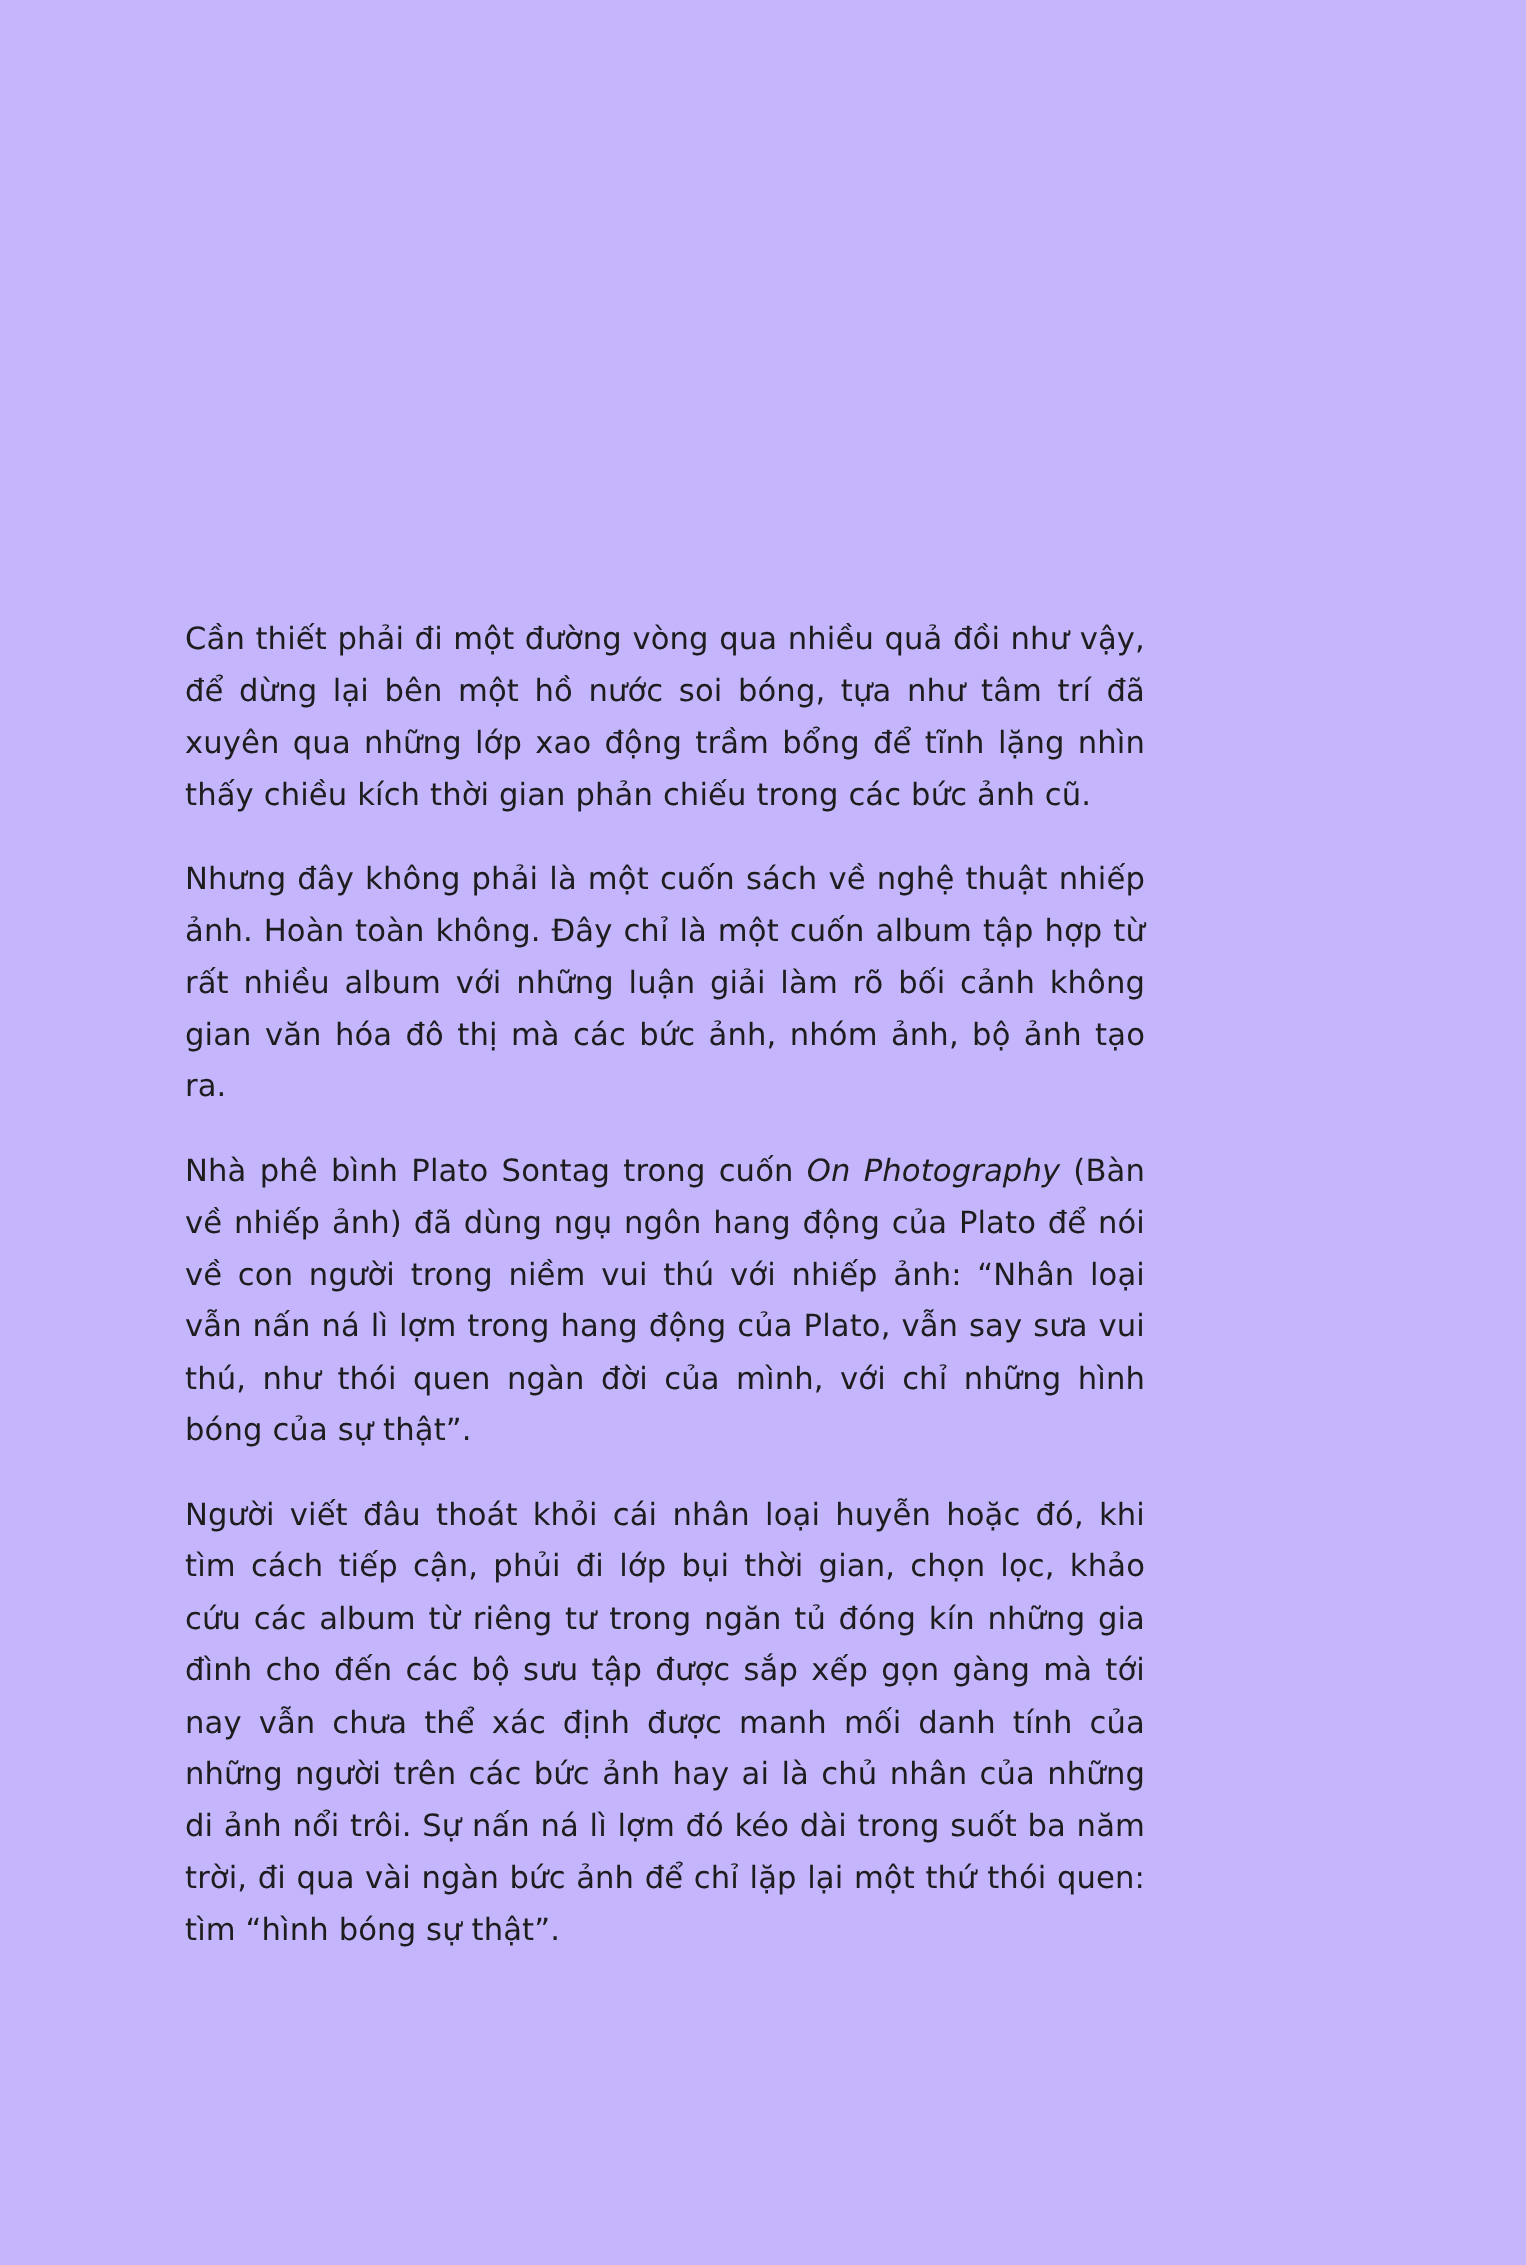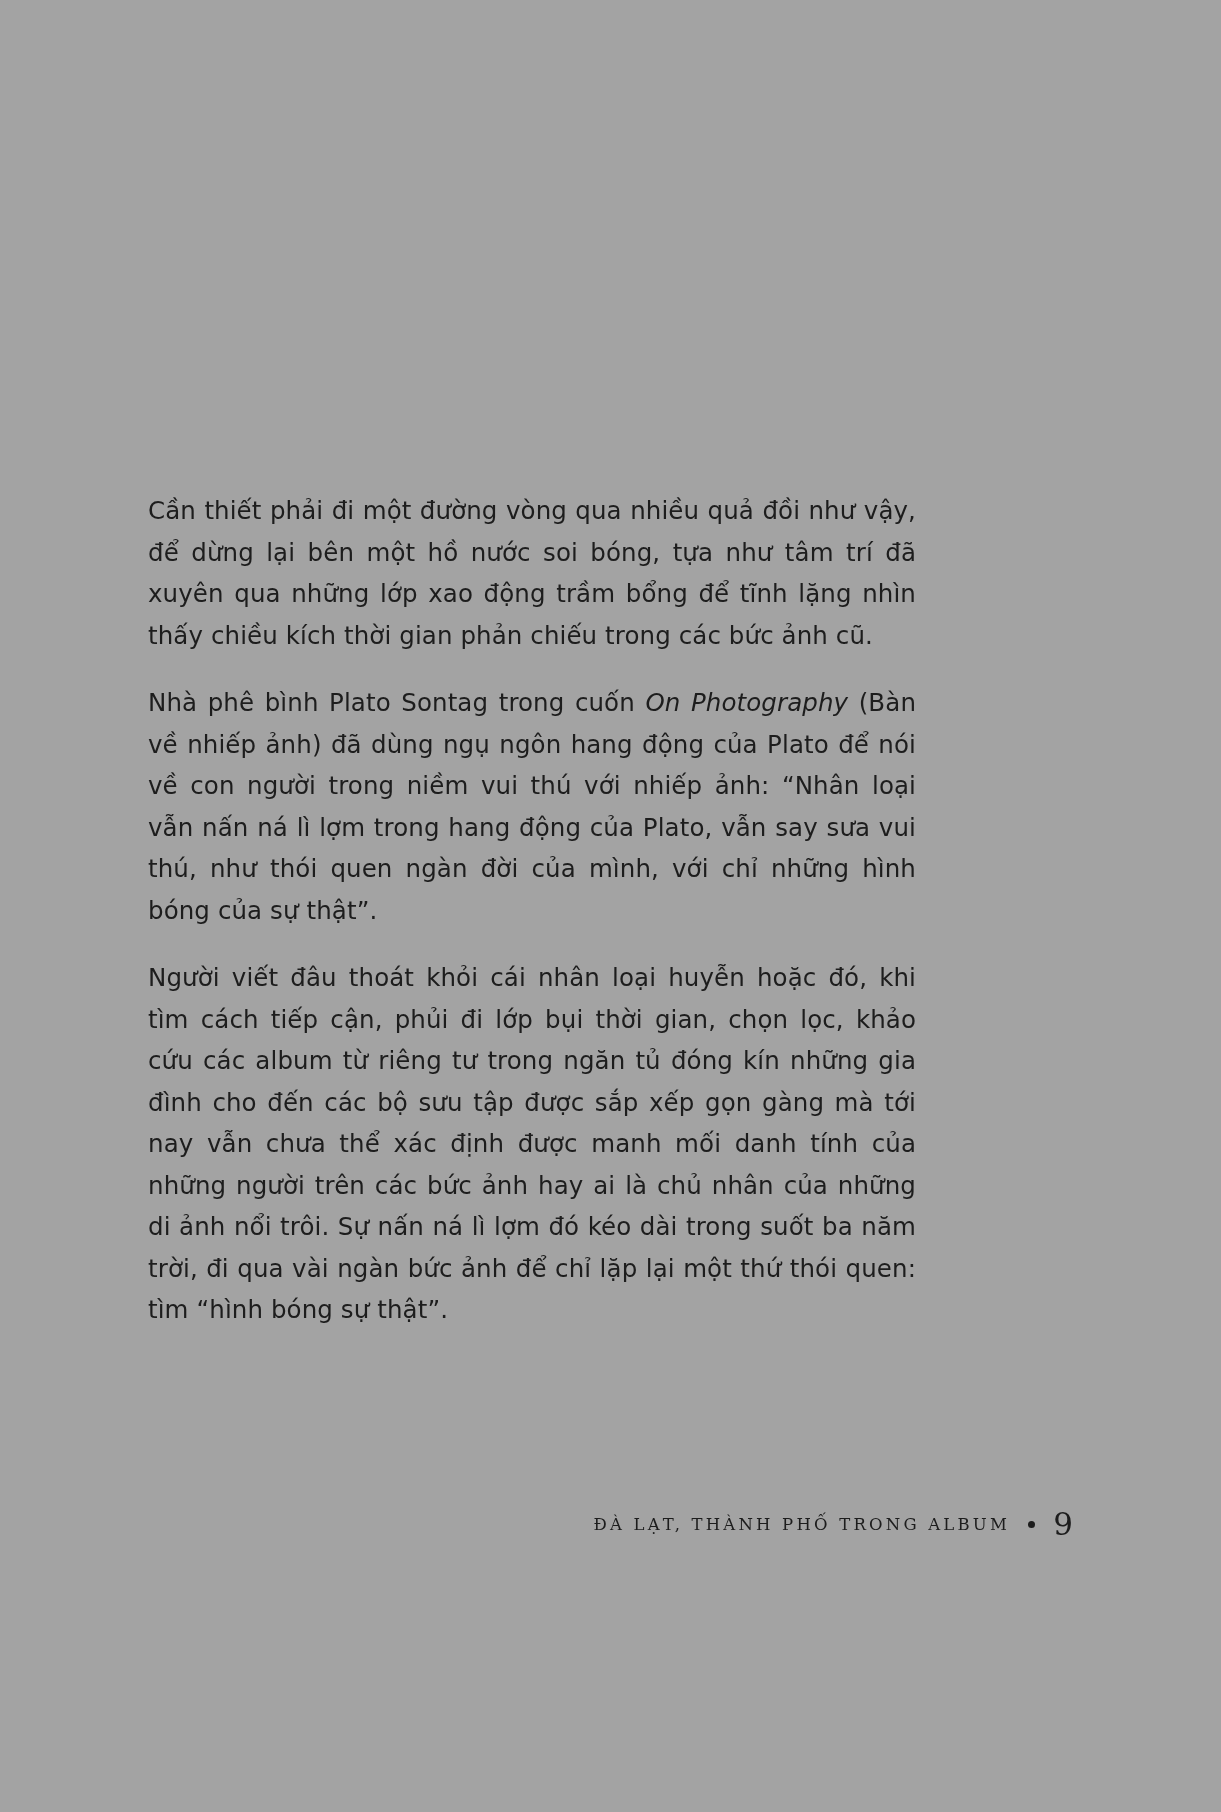--- a/index.html
+++ b/index.html
@@ -4,21 +4,21 @@
 <style>
   html, body {
     margin: 0;
     padding: 0;
     background: #ffffff;
   }
   .page {
     position: relative;
     width: 1221px;
     height: 1812px;
-    background: #a3a3a3;
+    background: #c4b5fd;
     margin: 0 auto;
     overflow: hidden;
     font-family: "DejaVu Sans", sans-serif;
     color: #1b1b1b;
   }
   .textblock {
     position: absolute;
     left: 148px;
     top: 490px;
     width: 768px;
@@ -81,27 +81,23 @@
 </style>
 </head>
 <body>
 
 <div class="page">
 
   <div class="textblock">
 
     <p class="para">Cần thiết phải đi một đường vòng qua nhiều quả đồi như vậy, để dừng lại bên một hồ nước soi bóng, tựa như tâm trí đã xuyên qua những lớp xao động trầm bổng để tĩnh lặng nhìn thấy chiều kích thời gian phản chiếu trong các bức ảnh cũ.</p>
 
+    <p class="para">Nhưng đây không phải là một cuốn sách về nghệ thuật nhiếp ảnh. Hoàn toàn không. Đây chỉ là một cuốn album tập hợp từ rất nhiều album với những luận giải làm rõ bối cảnh không gian văn hóa đô thị mà các bức ảnh, nhóm ảnh, bộ ảnh tạo ra.</p>
 
     <p class="para"><span>Nhà phê bình Plato Sontag trong cuốn </span><span class="it">On Photography</span><span> (Bàn về nhiếp ảnh) đã dùng ngụ ngôn hang động của Plato để nói về con người trong niềm vui thú với nhiếp ảnh: “Nhân loại vẫn nấn ná lì lợm trong hang động của Plato, vẫn say sưa vui thú, như thói quen ngàn đời của mình, với chỉ những hình bóng của sự thật”.</span></p>
 
     <p class="para">Người viết đâu thoát khỏi cái nhân loại huyễn hoặc đó, khi tìm cách tiếp cận, phủi đi lớp bụi thời gian, chọn lọc, khảo cứu các album từ riêng tư trong ngăn tủ đóng kín những gia đình cho đến các bộ sưu tập được sắp xếp gọn gàng mà tới nay vẫn chưa thể xác định được manh mối danh tính của những người trên các bức ảnh hay ai là chủ nhân của những di ảnh nổi trôi. Sự nấn ná lì lợm đó kéo dài trong suốt ba năm trời, đi qua vài ngàn bức ảnh để chỉ lặp lại một thứ thói quen: tìm “hình bóng sự thật”.</p>
 
 
   </div>
 
-  <div class="footer">
-    <span class="footer-title">ĐÀ LẠT, THÀNH PHỐ TRONG ALBUM</span>
-    <span class="footer-dot"></span>
-    <span class="footer-page">9</span>
-  </div>
 
 </div>
 
 </body></html>

